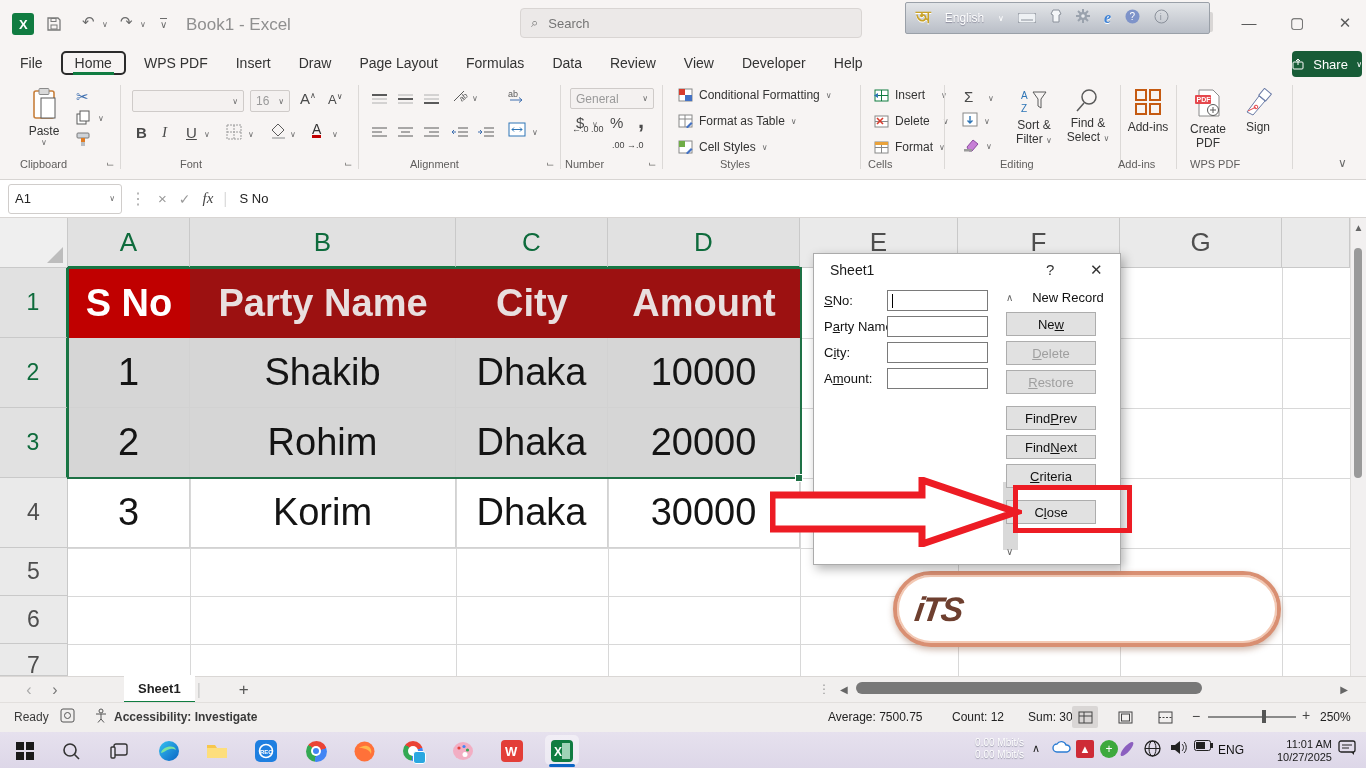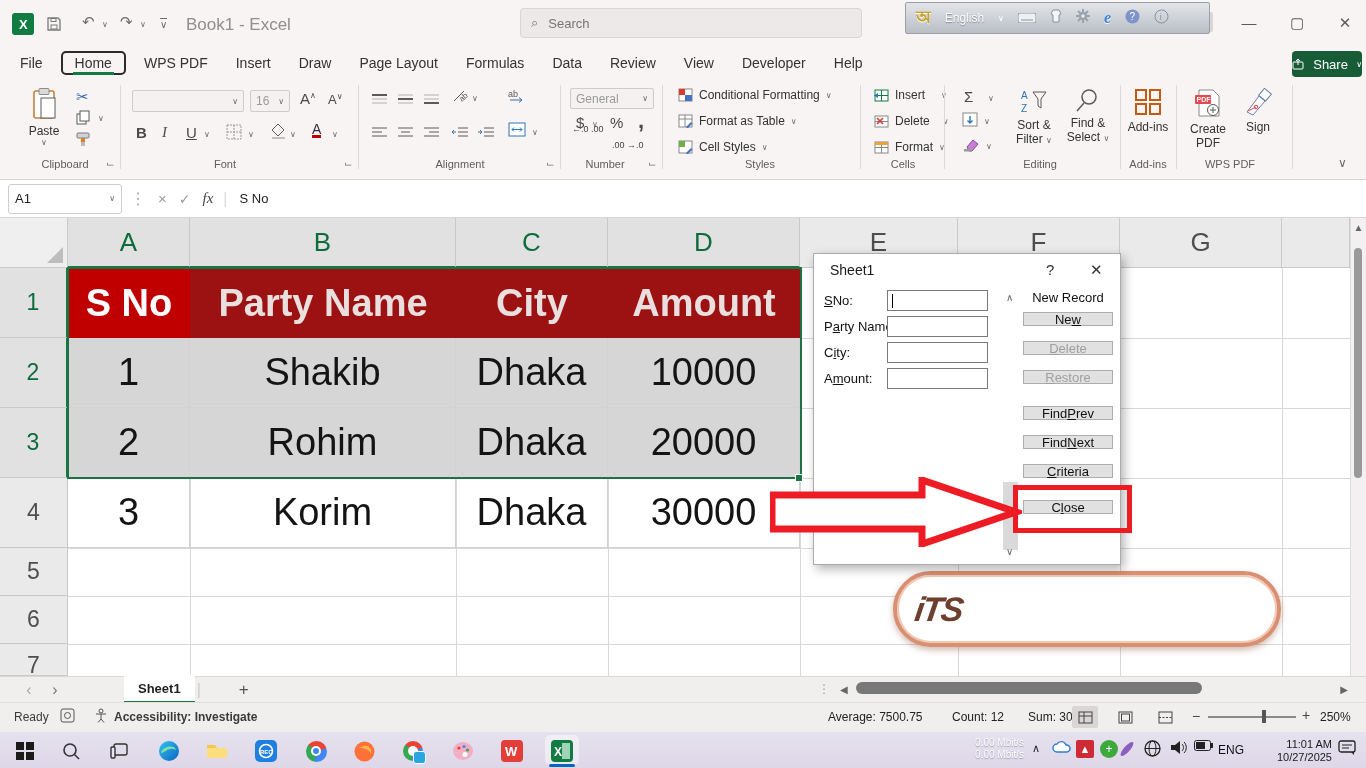--- a/index.html
+++ b/index.html
@@ -27,21 +27,21 @@
   .tabrow{left:0;top:47px;width:1366px;height:32px;background:#F7F4F3;display:flex;align-items:center;gap:0}
   .rtab{font-size:14px;color:#333;padding:4px 14px;white-space:nowrap}
   .rtab.active{border:2px solid #2b2b2b;border-radius:5px;margin:0 4px;padding:2px 10px}
   .rtab.active span{border-bottom:3px solid #107C41;padding:0 2px 1px 2px}
   .sharebtn{left:1292px;top:51px;width:70px;height:26px;background:#185C37;color:#fff;border-radius:4px;
             font-size:13px;display:flex;align-items:center;justify-content:space-between;gap:5px}
 
   
   .ribbon{left:0;top:79px;width:1366px;height:101px;background:#F7F4F3;border-bottom:1px solid #D8D5D3}
   .gsep{width:1px;background:#DCD9D7;top:85px;height:84px}
-  .glabel{font-size:11px;color:#5f5d5c;top:158px;height:16px;text-align:center}
+  .glabel{font-size:11px;color:#5f5d5c;top:158px;height:16px;}
   .glaunch{font-size:10px;color:#7a7876;top:158px}
   .combo{border:1px solid #CFCBC9;background:#F4F1F0;border-radius:2px;color:#9a9a9a;font-size:12px;
          display:flex;align-items:center;justify-content:space-between;padding:0 5px}
   .rbtn-lbl{font-size:12px;color:#333;white-space:nowrap}
   .chev{font-size:8px;color:#6b6b6b}
   .ric{font-size:15px;color:#4a4a4a}
 
   
   .fbar{left:0;top:180px;width:1366px;height:38px;background:#fff;border-bottom:1px solid #D8D5D3;display:flex;align-items:center}
   .namebox{width:100px;height:28px;margin-left:8px;border:1px solid #d0cdcb;border-radius:3px;
@@ -79,21 +79,21 @@
   .wm-text{font-size:40px;font-weight:bold;color:#F5A384;white-space:nowrap}
 
   
   .dlg{left:813px;top:253px;width:308px;height:312px;background:#FFFFFF;border:1px solid #ABABAB;
        box-shadow:3px 4px 10px rgba(0,0,0,.3);z-index:20}
   .dlg-title{left:16px;top:8px;font-size:14px;color:#1a1a1a}
   .dlg-sys{font-size:15px;color:#333}
   .dfl{font-size:13px;color:#111;height:21px;display:flex;align-items:center}
   .dinput{border:1px solid #7A7A7A;background:#fff;width:101px;height:21px}
   .dthumb{left:189px;top:228px;width:15px;height:68px;background:#D9D9D9}
-  .dbtn{left:209px;width:90px;height:14px;background:#E1E1E1;border:1px solid #ADADAD;
+  .dbtn{left:192px;width:90px;height:24px;background:#E1E1E1;border:1px solid #ADADAD;
         font-size:13px;color:#111;display:flex;align-items:center;justify-content:center}
   .dbtn.dis{color:#9f9f9f}
   .mn{text-decoration:underline}
   .newrec{left:209px;top:36px;width:90px;text-align:center;font-size:13px;color:#111}
   .caret{left:4px;top:3px;width:1px;height:14px;background:#000}
 
   
   .redrect{left:1013px;top:485px;width:119px;height:48px;border:5px solid #ED1C24;z-index:30}
   .arrow-svg{left:770px;top:477px;z-index:29}
 

